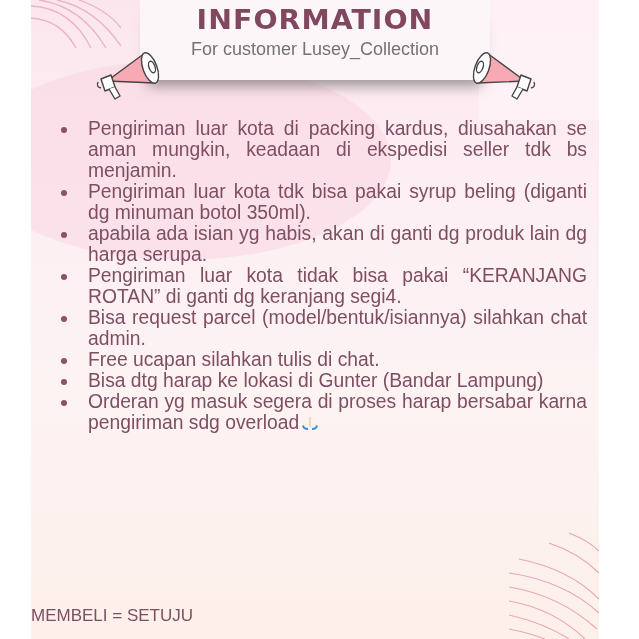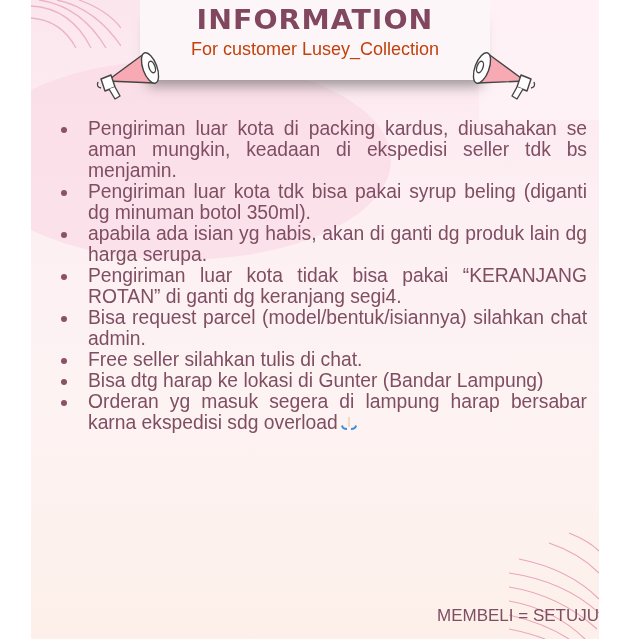--- a/index.html
+++ b/index.html
@@ -74,21 +74,21 @@
       transform: scaleX(1.05);
     }
     .subtitle {
       position: absolute;
       left: 0;
       top: 39px;
       width: 100%;
       text-align: center;
       font-family: "Liberation Sans", sans-serif;
       font-size: 18px;
-      color: #c2410c;
+      color: #737373;
     }
     .megaphone {
       position: absolute;
       width: 72px;
       height: 70px;
     }
     .mega-left { left: 64px; top: 37px; }
     .mega-right { left: 434px; top: 37px; transform: scaleX(-1); }
     .content {
       position: absolute;
@@ -125,21 +125,21 @@
       height: 14px;
       position: relative;
       vertical-align: -2px;
       margin-left: 2px;
     }
     .footer {
       position: absolute;
       left: 0;
       top: 606px;
       width: 100%;
-      text-align: right;
+      text-align: left;
       font-family: "Liberation Sans", sans-serif;
       font-size: 17px;
       color: #7f4e62;
     }
   </style>
 </head>
 <body>
 
 <div class="poster">
   <div class="blob-top"></div>
@@ -195,23 +195,23 @@
     </g>
   </svg>
 
   <div class="content">
     <ul>
       <li><span class="bullet"></span><span>Pengiriman luar kota di packing kardus, diusahakan se aman mungkin, keadaan di ekspedisi seller tdk bs menjamin.</span></li>
       <li><span class="bullet"></span><span>Pengiriman luar kota tdk bisa pakai syrup beling (diganti dg minuman botol 350ml).</span></li>
       <li><span class="bullet"></span><span>apabila ada isian yg habis, akan di ganti dg produk lain dg harga serupa.</span></li>
       <li><span class="bullet"></span><span>Pengiriman luar kota tidak bisa pakai “KERANJANG ROTAN” di ganti dg keranjang segi4.</span></li>
       <li><span class="bullet"></span><span>Bisa request parcel (model/bentuk/isiannya) silahkan chat admin.</span></li>
-      <li><span class="bullet"></span><span>Free seller silahkan tulis di chat.</span></li>
+      <li><span class="bullet"></span><span>Free ucapan silahkan tulis di chat.</span></li>
       <li><span class="bullet"></span><span>Bisa dtg harap ke lokasi di Gunter (Bandar Lampung)</span></li>
-      <li><span class="bullet"></span><span>Orderan yg masuk segera di lampung harap bersabar karna ekspedisi sdg overload</span><svg class="emoji-pray" viewBox="0 0 18 14">
+      <li><span class="bullet"></span><span>Orderan yg masuk segera di proses harap bersabar karna pengiriman sdg overload</span><svg class="emoji-pray" viewBox="0 0 18 14">
             <path d="M8 0 L8 10 L10 10 L10 0 Z" fill="#f3d9c4"></path>
             <path d="M1 9 Q2 13 7 13 L7 11 Q3 11 3 8 Z" fill="#3e8ed8"></path>
             <path d="M17 9 Q16 13 11 13 L11 11 Q15 11 15 8 Z" fill="#3e8ed8"></path>
           </svg></li>
     </ul>
   </div>
 
   <div class="footer">MEMBELI = SETUJU</div>
 </div>
 

